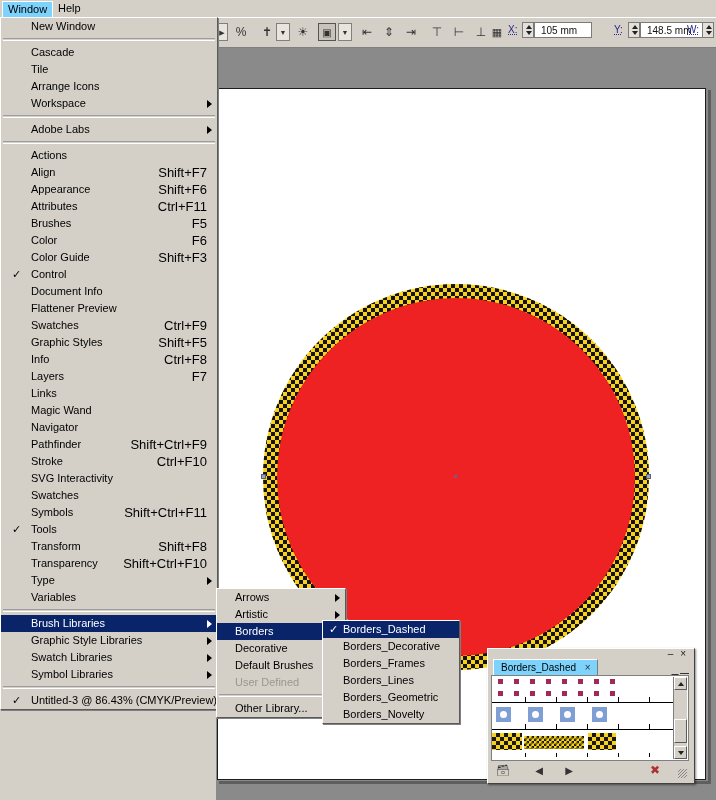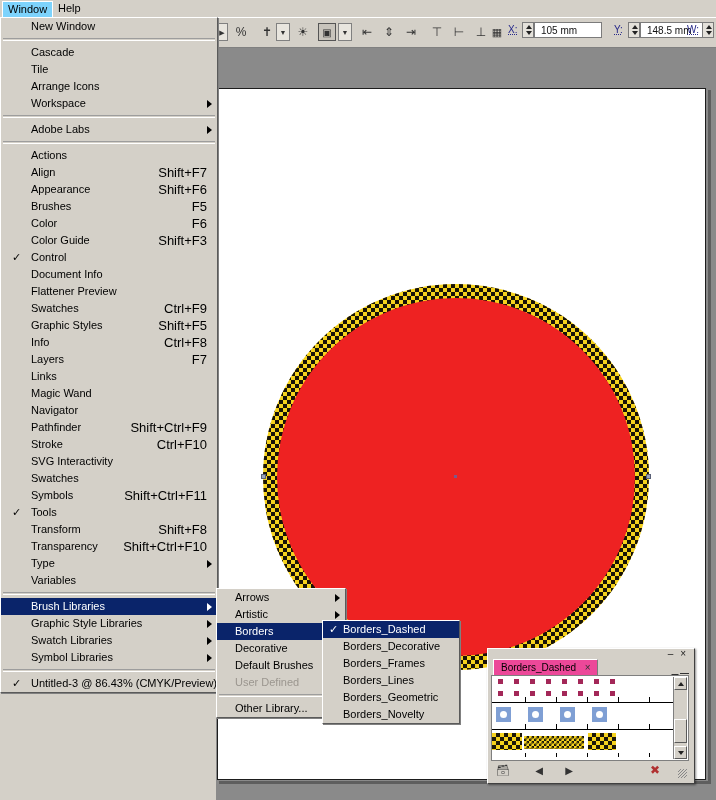--- a/index.html
+++ b/index.html
@@ -76,21 +76,21 @@
   #bordersSub .chk{left:6px;}
 
   
   .palette{position:absolute;left:487px;top:648px;width:206px;height:134px;
            background:#d4d0c8;border:1px solid #fff;border-right-color:#404040;border-bottom-color:#404040;
            box-shadow:1px 1px 2px rgba(0,0,0,.45);}
   .palhead{position:absolute;left:0;top:0;width:204px;height:12px;}
   .palminmax{position:absolute;right:4px;top:0px;font-size:10px;line-height:10px;color:#222;letter-spacing:2px;}
   .paltabrow{position:absolute;left:0;top:10px;width:204px;height:16px;}
   .paltab{position:absolute;left:5px;top:0;height:16px;line-height:15px;padding:0 6px 0 7px;
-          background:#ec4899;border:1px solid #fff;border-right-color:#7a7a7a;border-bottom:none;font-size:10px;}
+          background:#7dd3fc;border:1px solid #fff;border-right-color:#7a7a7a;border-bottom:none;font-size:10px;}
   .paltab .x{margin-left:6px;font-size:10px;color:#333;}
   .palmenu{position:absolute;right:3px;top:12px;width:13px;height:11px;}
   .palmenu i{position:absolute;right:0;top:2px;width:9px;height:1px;background:#333;box-shadow:0 3px 0 #333,0 6px 0 #333;}
   .palmenu b{position:absolute;right:10px;top:3px;width:0;height:0;border-left:4px solid transparent;border-right:4px solid transparent;border-top:4px solid #333;}
   .palbody{position:absolute;left:3px;top:26px;width:198px;height:86px;background:#fff;border:1px solid #7f7f7f;box-sizing:border-box;overflow:hidden;}
   .brushrow{position:absolute;left:0;width:182px;height:27px;border-bottom:1px solid #000;box-sizing:border-box;}
   .tick{position:absolute;width:1px;height:5px;background:#000;bottom:0;}
   .scrollbar{position:absolute;right:1px;top:1px;width:14px;height:82px;background:#d4d0c8;border-left:1px solid #7f7f7f;box-sizing:border-box;}
   .sbbtn{position:absolute;left:0;width:13px;height:13px;background:#d4d0c8;border:1px solid #fff;border-right-color:#5a5a5a;border-bottom-color:#5a5a5a;box-sizing:border-box;}
   .sbbtn .ar{position:absolute;left:3px;width:0;height:0;border-left:3px solid transparent;border-right:3px solid transparent;}
@@ -173,21 +173,21 @@
     </div>
     <div class="btn" style="left:256px;">
       <div class="glyph">⊥</div>
     </div>
     <div class="btn" style="left:272px;">
       <div class="glyph" style="font-size:11px;">▦</div>
     </div>
 
     <div class="fldlabel" style="left:292px;">X:</div>
     <div class="spin" style="left:306px;"></div>
-    <div class="numfield" style="left:318px;width:68px;">105 mm</div>
+    <div class="numfield" style="left:318px;width:58px;">105 mm</div>
 
     <div class="fldlabel" style="left:398px;">Y:</div>
     <div class="spin" style="left:412px;"></div>
     <div class="numfield" style="left:424px;width:74px;">148.5 mm</div>
 
     <div class="fldlabel" style="left:471px;">W:</div>
     <div class="spin" style="left:486px;"></div>
   </div>
 
   <div class="menubar">
@@ -205,20 +205,21 @@
       <div class="row"><span>Cascade</span></div>
       <div class="row"><span>Tile</span></div>
       <div class="row"><span>Arrange Icons</span></div>
       <div class="row"><span>Workspace</span><span class="arrow"></span></div>
       <div class="sep"></div>
       <div class="row"><span>Adobe Labs</span><span class="arrow"></span></div>
       <div class="sep"></div>
       <div class="row"><span>Actions</span></div>
       <div class="row"><span>Align</span><span class="sc">Shift+F7</span></div>
       <div class="row"><span>Appearance</span><span class="sc">Shift+F6</span></div>
+      <div class="row"><span>Attributes</span><span class="sc">Ctrl+F11</span></div>
       <div class="row"><span>Brushes</span><span class="sc">F5</span></div>
       <div class="row"><span>Color</span><span class="sc">F6</span></div>
       <div class="row"><span>Color Guide</span><span class="sc">Shift+F3</span></div>
       <div class="row"><span class="chk">✓</span><span>Control</span></div>
       <div class="row"><span>Document Info</span></div>
       <div class="row"><span>Flattener Preview</span></div>
       <div class="row"><span>Swatches</span><span class="sc">Ctrl+F9</span></div>
       <div class="row"><span>Graphic Styles</span><span class="sc">Shift+F5</span></div>
       <div class="row"><span>Info</span><span class="sc">Ctrl+F8</span></div>
       <div class="row"><span>Layers</span><span class="sc">F7</span></div>

